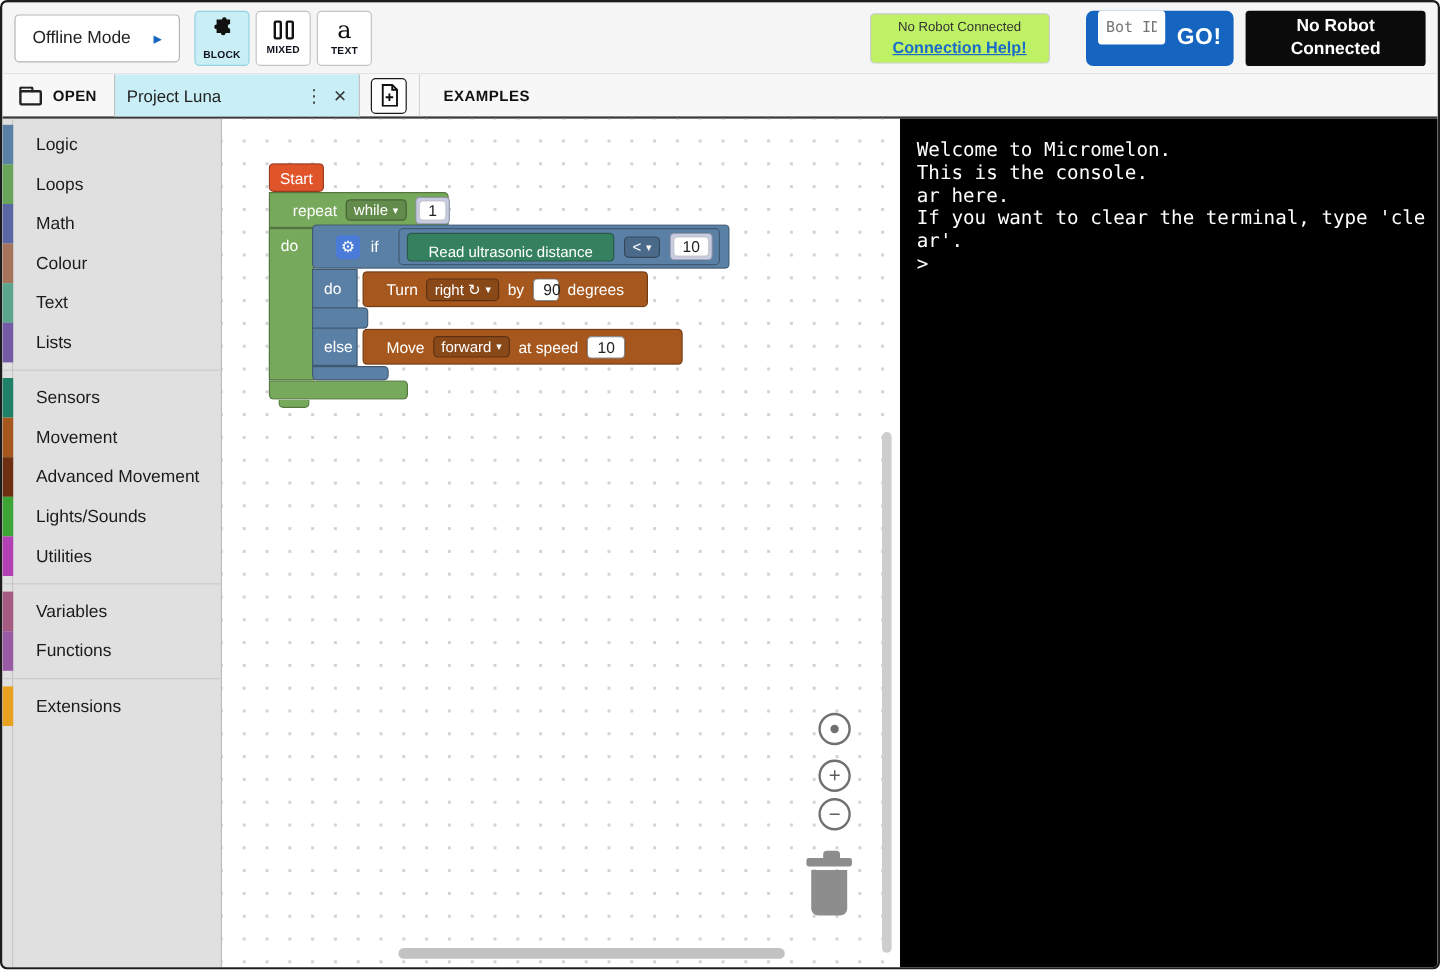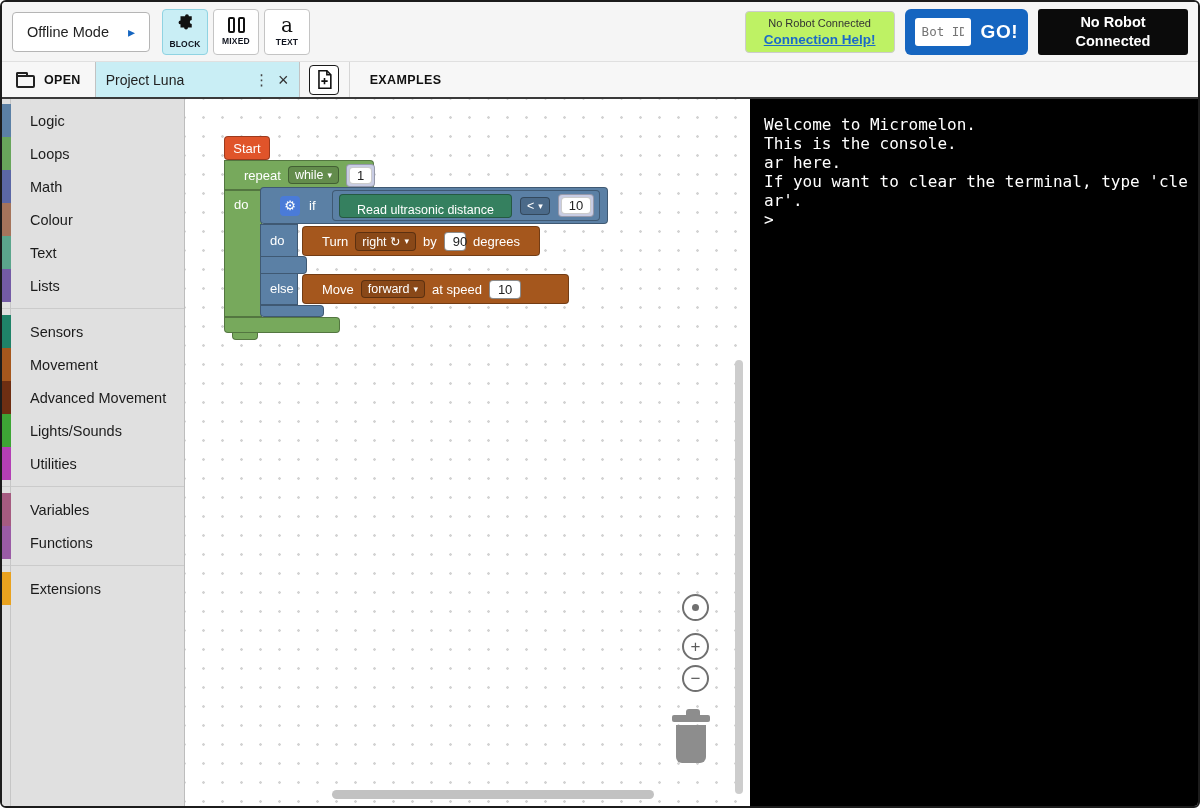--- a/index.html
+++ b/index.html
@@ -13,21 +13,21 @@
   .viewgroup{display:flex;gap:5px;margin-left:2px;}
   .viewbtn{width:46px;height:46px;background:#fff;border:1px solid #c4c4c4;border-radius:4px;display:flex;flex-direction:column;align-items:center;justify-content:center;gap:3px;cursor:pointer;}
   .viewbtn.sel{border-color:#8fd3e2;}
   .vlabel{font-size:8.5px;font-weight:bold;color:#10141f;letter-spacing:.2px;}
   .mixed-icon{display:flex;gap:3px;height:16px;align-items:center;}
   .mixed-icon span{width:7px;height:16px;border:2px solid #111;border-radius:2px;display:block;}
   .text-icon{font-family:"DejaVu Serif", serif;font-size:20px;line-height:17px;color:#111;}
   .hintbox{margin-left:auto;min-width:150px;border:1px solid #cccccc;border-radius:4px;background:#bef264;padding:5px 12px;text-align:center;}
   .hint1{font-size:11px;color:#333;margin-bottom:3px;}
   .hint2{font-size:13.5px;text-decoration:underline;font-weight:600;cursor:pointer;}
-  .gopanel{height:46px;border-radius:6px;display:flex;align-items:center;gap:10px;padding:0 10px;}
+  .gopanel{height:46px;border-radius:6px;display:flex;gap:10px;padding:0 10px;margin-left:20px;}
   .botid{width:56px;height:28px;border:none;border-radius:3px;font-size:12.5px;padding:0 7px;font-family:"DejaVu Sans Mono", monospace;color:#333;background:#fff;}
   .golabel{color:#fff;font-weight:bold;font-size:19px;letter-spacing:.5px;background:none;border:none;cursor:pointer;font-family:"Liberation Sans",sans-serif;}
   .statusbox{width:150px;height:46px;background:#0b0b0b;color:#fff;border-radius:3px;display:flex;flex-direction:column;align-items:center;justify-content:center;font-weight:bold;font-size:14.5px;line-height:1.3;}
 
   
   .toolbar{position:absolute;left:0;top:60px;right:0;height:37px;background:#f7f7f7;border-bottom:2px solid #3a3a3a;display:flex;align-items:stretch;}
   .openbtn{display:flex;align-items:center;gap:9px;padding:0 14px;font-weight:bold;font-size:12.5px;color:#111;letter-spacing:.3px;cursor:pointer;}
   .folder{width:19px;height:13px;border:2px solid #222;border-radius:2px;position:relative;margin-top:3px;}
   .folder::before{content:"";position:absolute;left:-2px;top:-5px;width:8px;height:3px;border:2px solid #222;border-bottom:none;border-radius:2px 2px 0 0;}
   .tab{width:205px;border-left:1px solid #c2c2c2;border-right:1px solid #c2c2c2;display:flex;align-items:center;padding:0 10px;gap:9px;cursor:pointer;}

